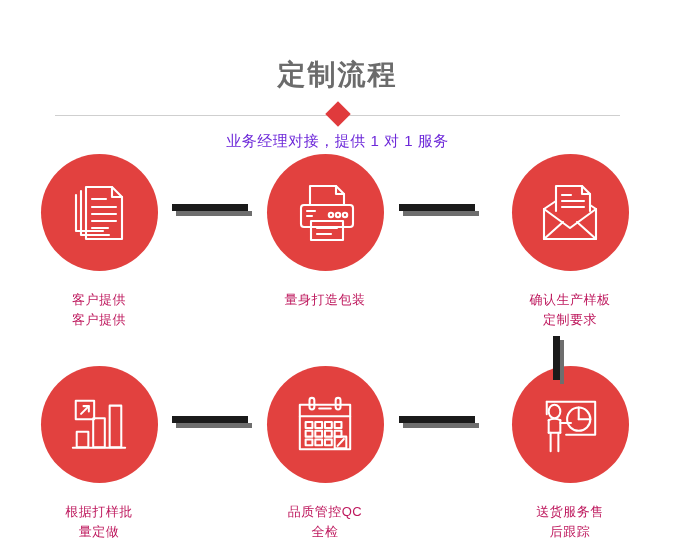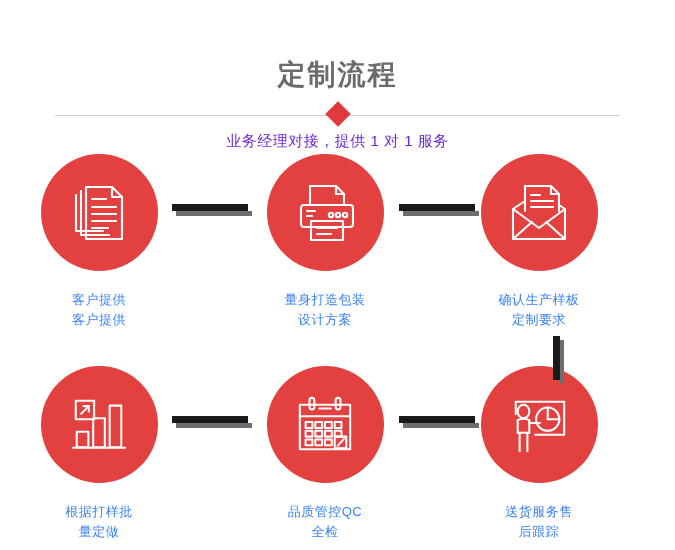--- a/index.html
+++ b/index.html
@@ -96,32 +96,32 @@
     align-items: center;
     justify-content: center;
   }
   .step .circle svg {
     display: block;
   }
   .step .caption {
     margin-top: 19px;
     text-align: center;
     font-size: 13px;
-    color: #3b82f6;
+    color: #be185d;
     line-height: 20px;
     letter-spacing: 0.5px;
   }
   .step .caption span {
     display: block;
   }
 
   
   .col1 { left: 24px; }
   .col2 { left: 250px; }
-  .col3 { left: 464px; }
+  .col3 { left: 495px; }
   .row1 { top: 14px; }
   .row2 { top: 226px; }
 
   
   .conn-h {
     position: absolute;
     width: 76px;
     height: 11px;
   }
   .conn-h .bar {
@@ -220,21 +220,20 @@
           <circle cx="45" cy="34" r="2.2"></circle>
           <circle cx="52" cy="34" r="2.2"></circle>
           <rect x="18" y="40" width="32" height="19"></rect>
           <line x1="24" y1="47" x2="44" y2="47"></line>
           <line x1="24" y1="53" x2="38" y2="53"></line>
         </svg>
       </span>
     </div>
     <div class="caption">
       <span>量身打造包装</span>
-      <span>设计方案</span>
     </div>
   </div>
 
   <div class="step col3 row1">
     <div class="circle">
       <span>
         <svg width="64" height="64" viewBox="0 0 64 64" fill="none" stroke="#ffffff" stroke-width="2.1" stroke-linecap="round" stroke-linejoin="round">
           <path d="M18 30 L18 5 L44 5 L52 13 L52 30"></path>
           <path d="M44 5 L44 13 L52 13"></path>
           <line x1="24" y1="14" x2="33" y2="14"></line>

